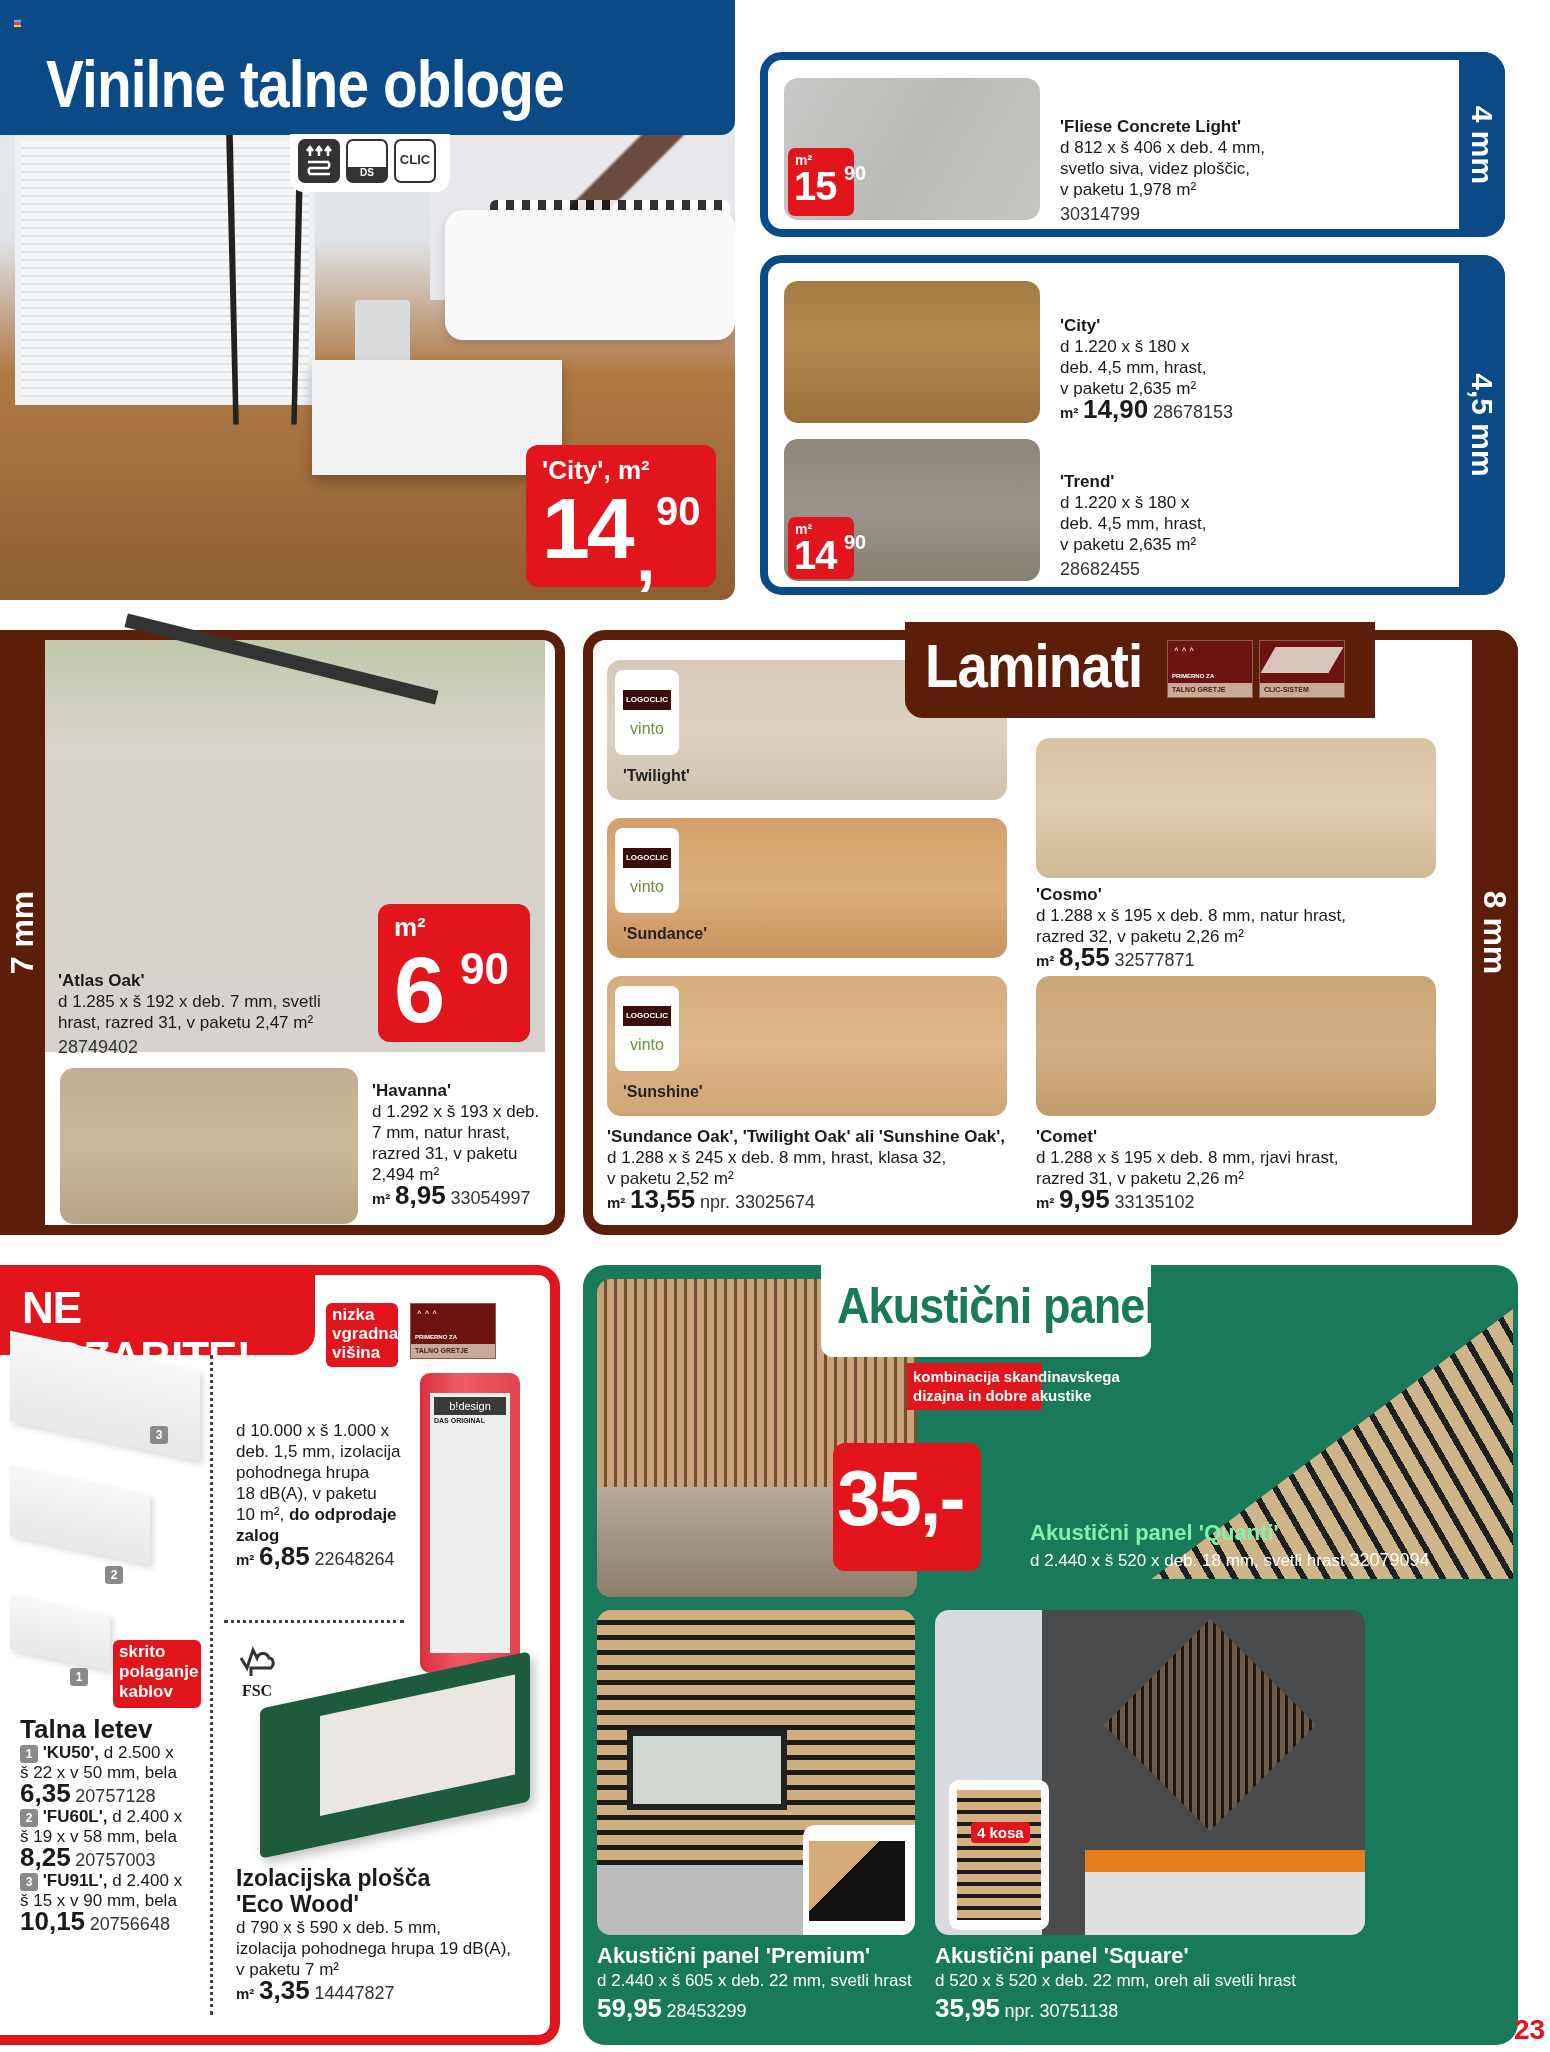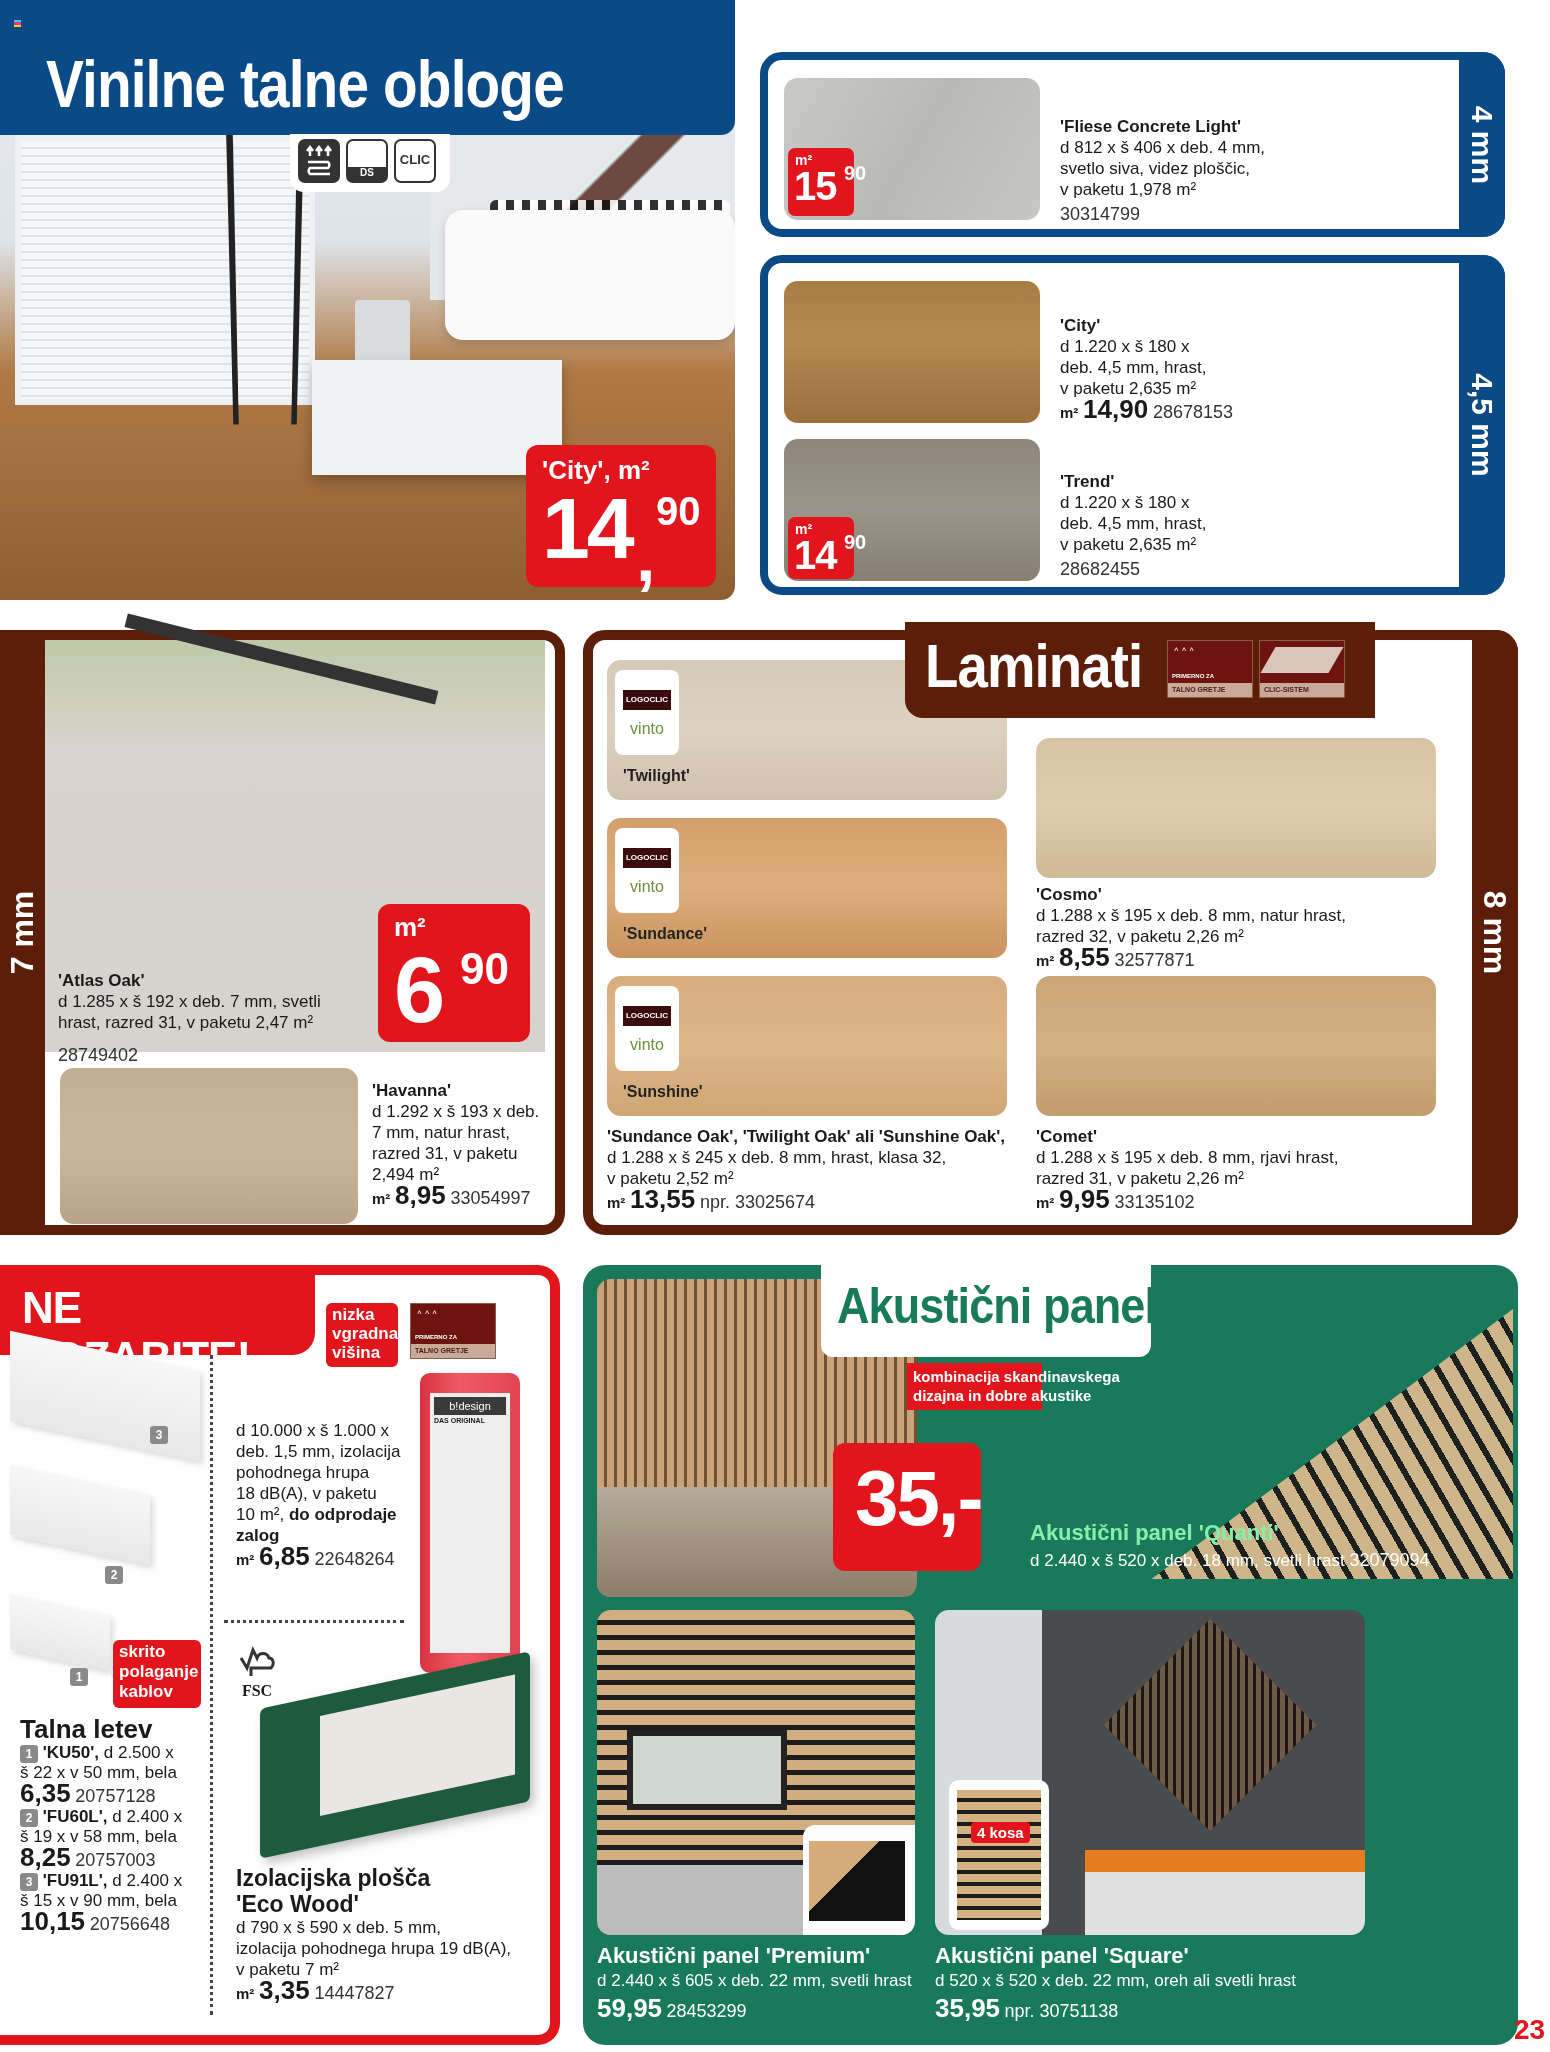--- a/index.html
+++ b/index.html
@@ -153,21 +153,21 @@
   <div class="side" style="left:0;width:45px;border-radius:0">
       <span style="transform:rotate(-90deg)">7 mm</span>
     </div>
   <div class="abs" style="left:45px;top:0;width:500px;height:412px;background:linear-gradient(180deg,#bfc9a8 0,#d8d3cc 25%,#d6d2cd 100%)">
     <div class="abs" style="left:60px;top:10px;width:320px;height:150px;border-top:14px solid #333;transform:rotate(14deg)"></div>
   </div>
   <div class="pdesc" style="left:58px;top:330px;width:300px">
     <div><b>'Atlas Oak'</b></div>
     <div>d 1.285 x š 192 x deb. 7 mm, svetli</div>
     <div>hrast, razred 31, v paketu 2,47 m²</div>
-    <div class="code" style="margin-top:12px">28749402</div>
+    <div class="code" style="margin-top:4px">28749402</div>
   </div>
   <div class="pricetag" style="left:378px;top:264px;width:152px;height:138px;border-radius:12px">
     <span class="m2" style="left:16px;top:8px;font-size:26px">m²</span>
     <span class="int" style="left:16px;top:34px;font-size:92px">6</span>
     <span class="ct" style="left:82px;top:40px;font-size:44px">90</span>
   </div>
   <div class="swatch" style="left:60px;top:428px;width:298px;height:156px;background:linear-gradient(180deg,#c2ae92,#cbb89c 50%,#b9a386)"></div>
   <div class="pdesc" style="left:372px;top:440px;width:180px">
     <div><b>'Havanna'</b></div>
     <div>d 1.292 x š 193 x deb.</div>
@@ -324,21 +324,21 @@
     <div class="abs" style="left:0;bottom:0;width:320px;height:110px;background:linear-gradient(#b6aa98,#8b7e6b)"></div>
   </div>
   <div class="abs" style="left:448px;top:14px;width:482px;height:300px;background:repeating-linear-gradient(60deg,#d8b88c 0 14px,#1c1c1c 14px 20px);clip-path:polygon(100% 0,100% 100%,25% 100%,100% 10%);opacity:.95"></div>
   <div class="abs" style="left:238px;top:0;width:330px;height:92px;background:#fff;border-radius:0 0 12px 12px">
     <div class="abs" style="left:16px;top:12px;font-size:50px;font-weight:900;color:#187a5a;letter-spacing:-1px;white-space:nowrap;transform:scaleX(.9);transform-origin:left">Akustični paneli</div>
   </div>
   <div class="abs" style="left:324px;top:98px;width:140px;height:47px;background:#e3151c;color:#fff;font-size:15px;font-weight:700;line-height:19px;padding:4px 6px;white-space:nowrap;width:135px;overflow:visible">
     <div>kombinacija skandinavskega</div>
     <div>dizajna in dobre akustike</div>
   </div>
-  <div class="abs" style="left:250px;top:178px;width:148px;height:128px;background:#e3151c;border-radius:12px;color:#fff;font-size:78px;font-weight:900;padding:10px 22px;letter-spacing:-2px">35,-</div>
+  <div class="abs" style="left:250px;top:178px;width:148px;height:128px;background:#e3151c;border-radius:12px;color:#fff;font-size:78px;font-weight:900;padding:10px 4px;letter-spacing:-2px">35,-</div>
   <div class="abs" style="left:447px;top:255px;color:#86efac;font-size:22px;font-weight:700">Akustični panel 'Quanti'</div>
   <div class="abs" style="left:447px;top:285px;color:#fff;font-size:17px">
     <span>d 2.440 x š 520 x deb. 18 mm, svetli hrast</span> <span class="code" style="color:#fff">32079094</span>
   </div>
 
   <div class="photo" style="left:14px;top:345px;width:318px;height:325px;background:repeating-linear-gradient(180deg,#d1ae82 0 10px,#1c1c1c 10px 15px)">
     <div class="abs" style="left:30px;top:120px;width:160px;height:80px;background:#cfd7d0;border:6px solid #222"></div>
     <div class="abs" style="left:0;bottom:0;width:318px;height:70px;background:#bcbcbc"></div>
     <div class="abs" style="right:0;bottom:0;width:112px;height:110px;background:#fff;border-radius:12px 0 0 0">
         <div class="abs" style="left:6px;top:16px;width:96px;height:80px;background:linear-gradient(135deg,#d5ab7a 0 40%,#111 40%)"></div>

